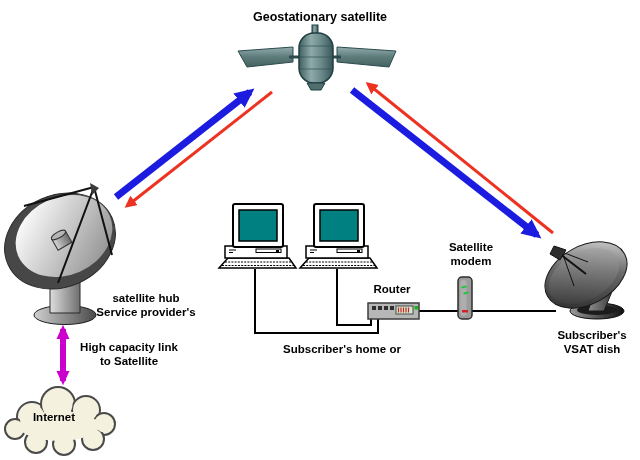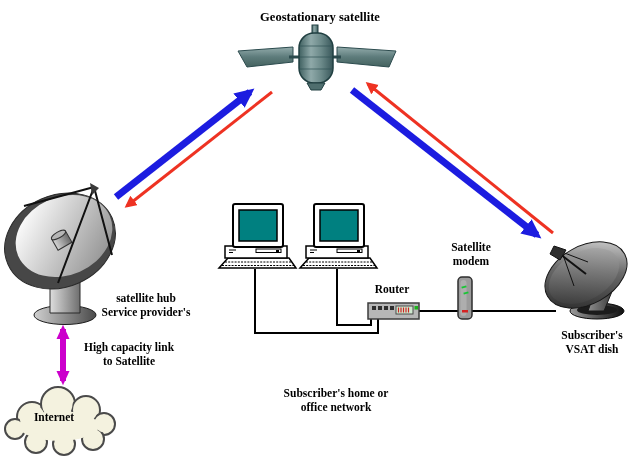--- a/index.html
+++ b/index.html
@@ -1,20 +1,20 @@
 <!DOCTYPE html>
 <html style="--uplink-blue: #1c1ce0; --downlink-red: #ee3222; --internet-link: #cc00cc; --screen: #008080; --cloud-fill: #f4f2df;"><head>
 <meta charset="utf-8">
 <style>
   html,body{margin:0;padding:0;background:#fff;}
   .stage{position:relative;width:640px;height:460px;background:#fff;overflow:hidden;
          font-family:"Liberation Sans",sans-serif;}
   .stage svg{position:absolute;left:0;top:0;}
   .lbl{position:absolute;font-weight:bold;font-size:11.5px;line-height:14px;
-       color:#000;text-align:center;white-space:nowrap;font-family:Liberation Serif, serif;}
+       color:#000;text-align:center;white-space:nowrap;}
   .lbl span{display:block;}
   .title{font-size:12.5px;}
   .stroke-blue{stroke:var(--uplink-blue,#1c1ce0);}
   .stroke-red{stroke:var(--downlink-red,#ee3222);}
   .stroke-mag{stroke:var(--internet-link,#cc00cc);}
   .fill-blue{fill:var(--uplink-blue,#1c1ce0);}
   .fill-red{fill:var(--downlink-red,#ee3222);}
   .fill-mag{fill:var(--internet-link,#cc00cc);}
   .screen-fill{fill:var(--screen,#008080);}
   .cloud-fill{fill:var(--cloud-fill,#f4f2df);}
@@ -198,23 +198,22 @@
     <span>satellite hub</span>
     <span>Service provider's</span>
   </div>
   <div class="lbl" style="left:49px;top:340px;width:160px;">
     <span>High capacity link</span>
     <span>to Satellite</span>
   </div>
   <div class="lbl" style="left:4px;top:410px;width:100px;">
     <span>Internet</span>
   </div>
-  <div class="lbl" style="left:246px;top:342px;width:180px;margin-top:44px;">
+  <div class="lbl" style="left:252px;top:342px;width:180px;">
     <span>Subscriber's home or</span>
-    <span>office network</span>
   </div>
   <div class="lbl" style="left:352px;top:282px;width:80px;">
     <span>Router</span>
   </div>
   <div class="lbl" style="left:431px;top:240px;width:80px;">
     <span>Satellite</span>
     <span>modem</span>
   </div>
   <div class="lbl" style="left:533px;top:328px;width:118px;">
     <span>Subscriber's</span>

